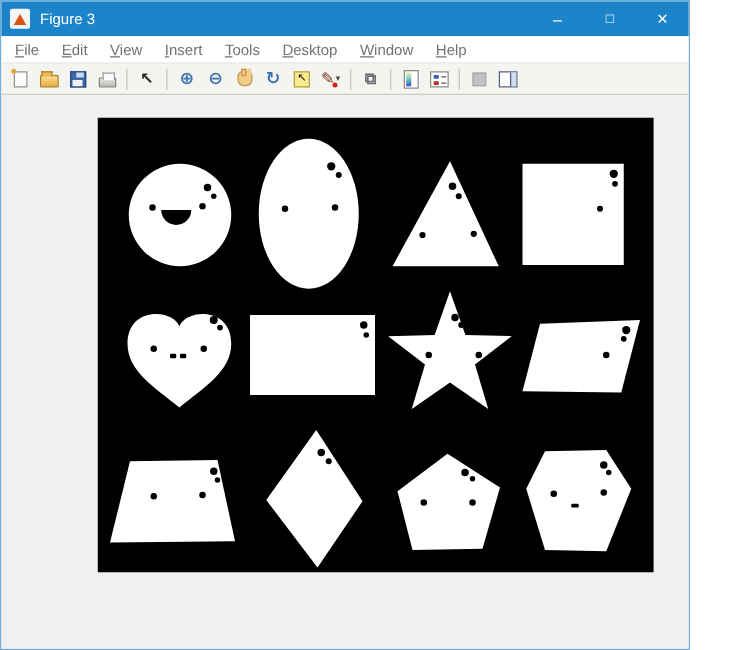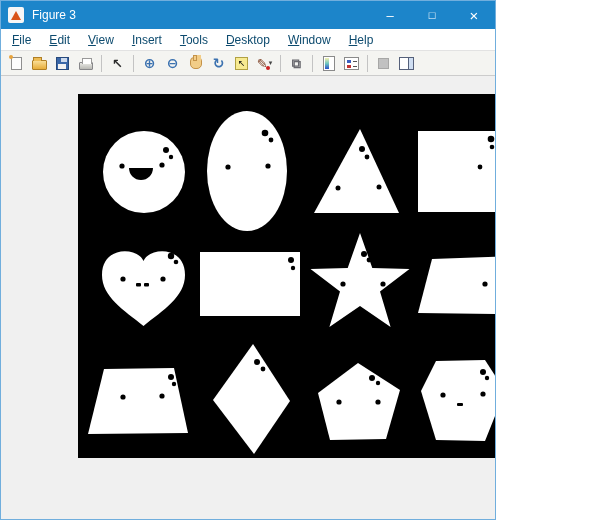--- a/index.html
+++ b/index.html
@@ -1,18 +1,18 @@
 <!DOCTYPE html>
 <html><head>
 <meta charset="utf-8">
 <style>
   * { box-sizing: border-box; margin: 0; padding: 0; }
   body { margin: 0; background: #fff; font-family: "Liberation Sans", sans-serif; }
   .window {
-    position: relative; width: 496px; height: 520px;
+    position: relative; width: 552px; height: 520px;
     border: 1px solid #70aedd; background: #f0f0f0; overflow: hidden;
   }
   
   .titlebar {
     height: 28px; background: #1c85ca; display: flex; align-items: center;
   }
   .app-icon {
     width: 16px; height: 16px; margin-left: 7px; background: #f6f6f6;
     border-radius: 2px; display: flex; align-items: flex-end; justify-content: center;
   }
@@ -27,21 +27,21 @@
     width: 42px; height: 28px; display: flex; align-items: center; justify-content: center;
     color: #ffffff; font-size: 13px; cursor: default;
   }
   .win-btn.max { font-size: 11px; }
   .win-btn.close { font-size: 15px; }
   
   .menubar {
     height: 22px; background: #ffffff; border-bottom: 1px solid #e2e2e2;
     display: flex; align-items: center; padding-left: 2px;
   }
-  .menu-item { font-size: 12px; color: #0c4a6e; padding: 3px 9px; cursor: default; }
+  .menu-item { font-size: 12px; color: #737373; padding: 3px 9px; cursor: default; }
   .menu-item u { text-decoration: underline; }
   
   .toolbar {
     height: 25px; background: #f4f4f1; border-bottom: 1px solid #cccccc;
     display: flex; align-items: center; padding-left: 4px;
   }
   .tb-sep { width: 1px; height: 17px; background: #c3c3c3; margin: 0 4px; }
   .tbtn {
     height: 21px; min-width: 21px; padding: 0 1px; display: inline-flex;
     align-items: center; justify-content: center; border-radius: 2px; margin: 0 1px;

